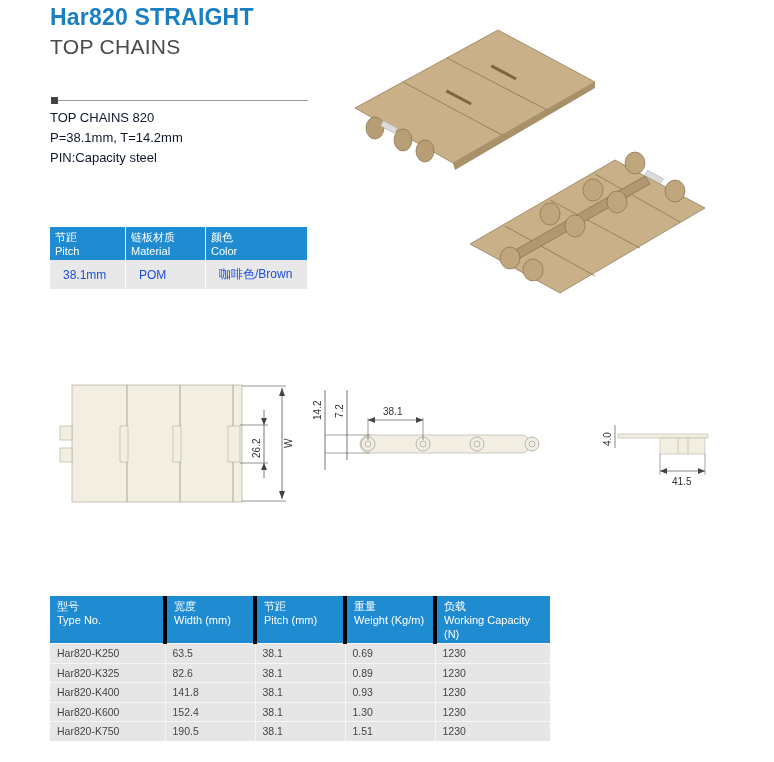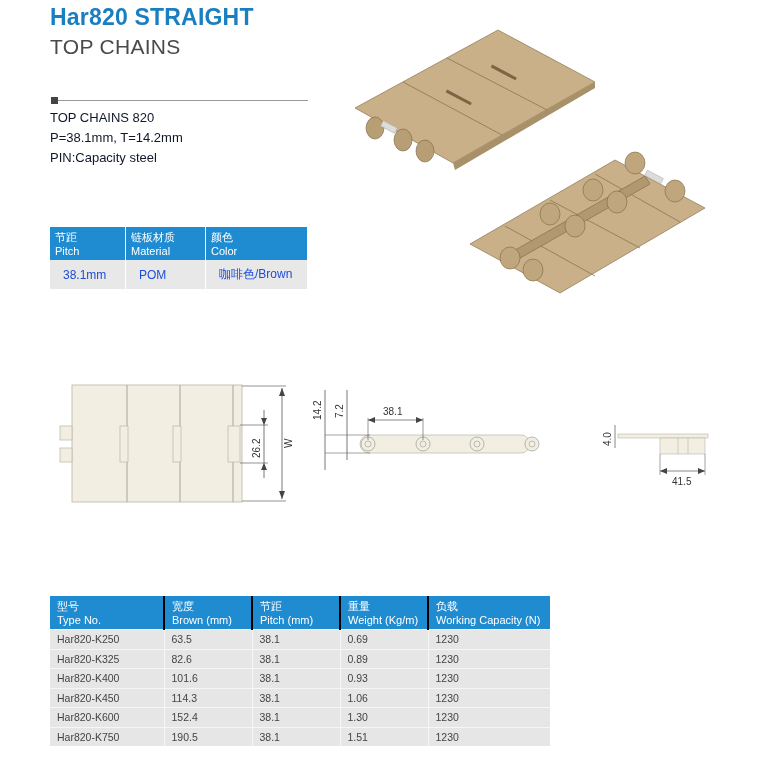--- a/index.html
+++ b/index.html
@@ -10,21 +10,21 @@
   .divider-dot{left:51px;top:97px;width:7px;height:7px;background:#444;}
   .divider-line{left:58px;top:100px;width:250px;height:1px;background:#9a9a9a;}
   .spec-line{left:50px;font-size:13px;color:#0f172a;}
   table{border-collapse:collapse;}
   .spec-table{left:50px;top:227px;width:257px;}
   .spec-table th{background:#1f8cd2;color:#ffffff;font-weight:normal;font-size:11px;text-align:left;padding:3px 4px 2px 5px;line-height:14px;border-right:1px solid #ffffff;vertical-align:top;}
   .spec-table th:last-child{border-right:none;}
   .spec-table td{background:#e8e8e8;font-size:12px;padding:6px 13px;color:#1d4ed8;border-right:1px solid #ffffff;}
   .spec-table td:last-child{border-right:none;}
   .data-table{left:50px;top:596px;width:500px;}
-  .data-table th{background:#1f8cd2;color:#ffffff;font-weight:normal;font-size:11px;text-align:left;padding:3px 5px 2px 7px;line-height:14px;border-right:2px solid #000000;vertical-align:top;}
+  .data-table th{background:#1f8cd2;color:#ffffff;font-weight:normal;font-size:11px;text-align:left;padding:3px 5px 2px 7px;line-height:14px;border-right:4px solid #000000;vertical-align:top;}
   .data-table th:last-child{border-right:none;}
   .data-table td{background:#e6e6e6;font-size:10.5px;padding:2px 5px 2px 7px;height:14.5px;color:#444;border-right:1px solid #f6f6f6;border-top:1px solid #f6f6f6;}
   .data-table td:last-child{border-right:none;}
   .drawing-label{font-size:10px;fill:#333;font-family:"Liberation Sans",sans-serif;}
 </style>
 </head>
 <body>
 
 <div class="abs title">Har820 STRAIGHT</div>
 <div class="abs subtitle">TOP CHAINS</div>
@@ -159,21 +159,21 @@
 
 <table class="abs data-table">
   <tbody>
       <tr>
     <th style="width:101px;">
           <div>型号</div>
           <div>Type No.</div>
         </th>
     <th style="width:74px;">
           <div>宽度</div>
-          <div>Brown (mm)</div>
+          <div>Width (mm)</div>
         </th>
     <th style="width:74px;">
           <div>节距</div>
           <div>Pitch (mm)</div>
         </th>
     <th style="width:74px;">
           <div>重量</div>
           <div>Weight (Kg/m)</div>
         </th>
     <th>
@@ -190,30 +190,23 @@
   </tr>
   <tr>
     <td>Har820-K325</td>
         <td>82.6</td>
         <td>38.1</td>
         <td>0.89</td>
         <td>1230</td>
   </tr>
   <tr>
     <td>Har820-K400</td>
-        <td>101.6</td>
+        <td>141.8</td>
         <td>38.1</td>
         <td>0.93</td>
-        <td>1230</td>
-  </tr>
-  <tr>
-    <td>Har820-K450</td>
-        <td>114.3</td>
-        <td>38.1</td>
-        <td>1.06</td>
         <td>1230</td>
   </tr>
   <tr>
     <td>Har820-K600</td>
         <td>152.4</td>
         <td>38.1</td>
         <td>1.30</td>
         <td>1230</td>
   </tr>
   <tr>

